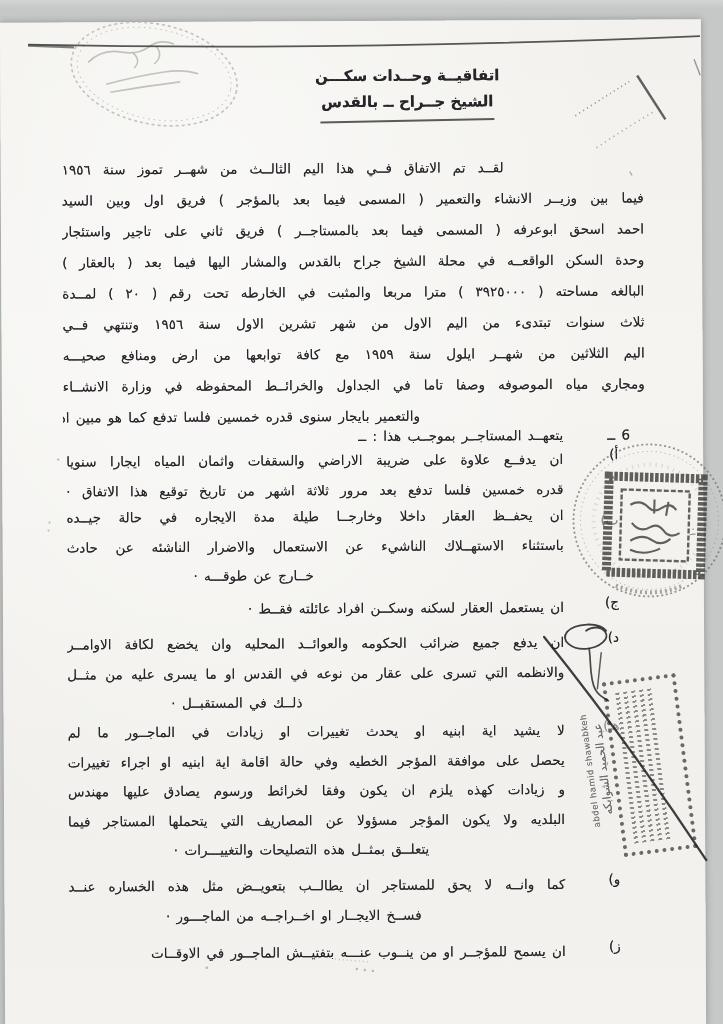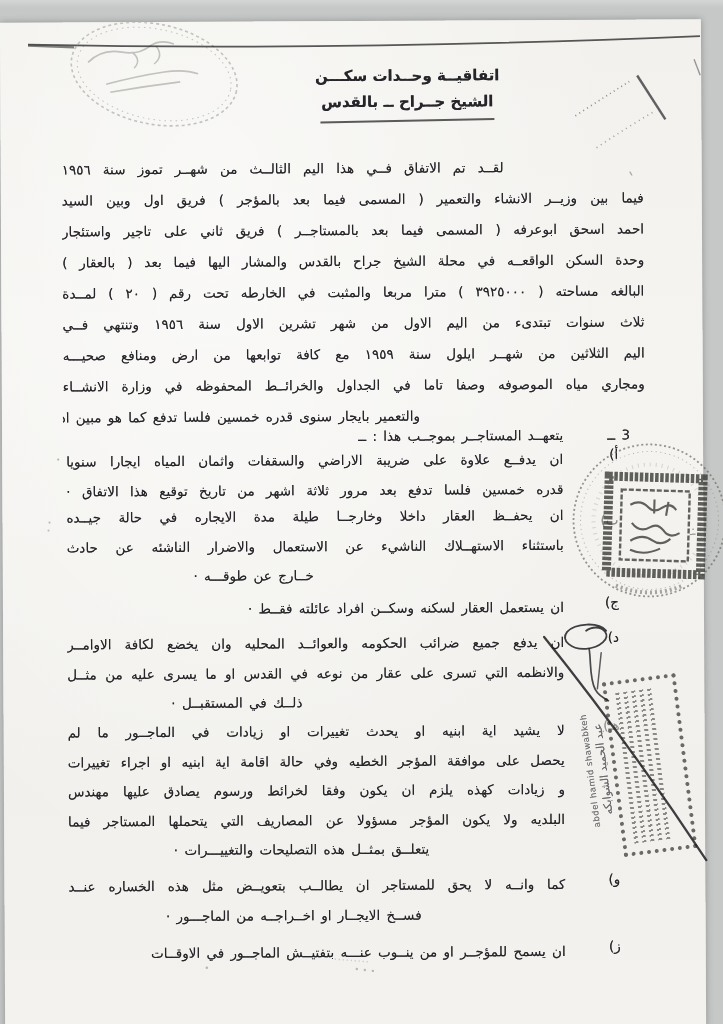--- a/index.html
+++ b/index.html
@@ -100,21 +100,21 @@
         <div class="tl">احمد اسحق ابوعرفه ( المسمى فيما بعد بالمستاجــر ) فريق ثاني على تاجير واستئجار</div>
         <div class="tl">وحدة السكن الواقعــه في محلة الشيخ جراح بالقدس والمشار اليها فيما بعد ( بالعقار )</div>
         <div class="tl">البالغه مساحته ( ٣٩٢٥٠٠٠ ) مترا مربعا والمثبت في الخارطه تحت رقم ( ٢٠ ) لمــدة</div>
         <div class="tl">ثلاث سنوات تبتدىء من اليم الاول من شهر تشرين الاول سنة ١٩٥٦ وتنتهي فــي</div>
         <div class="tl">اليم الثلاثين من شهــر ايلول سنة ١٩٥٩ مع كافة توابعها من ارض ومنافع صحيـــه</div>
         <div class="tl">ومجاري مياه الموصوفه وصفا تاما في الجداول والخرائــط المحفوظه في وزارة الانشــاء</div>
         <div class="tl">والتعمير بايجار سنوى قدره خمسين فلسا تدفع كما هو مبين ادناه ·</div>
       </div>
 
     <div class="item1">
-      <span>3 ــ</span><span class="gap"></span><span>يتعهــد المستاجــر بموجــب هذا : ــ</span>
+      <span>6 ــ</span><span class="gap"></span><span>يتعهــد المستاجــر بموجــب هذا : ــ</span>
     </div>
 
     <div class="tblock clause cl-a">
       <span class="ltr">أ)</span>
       <div>
           <div class="tl">ان يدفــع علاوة على ضريبة الاراضي والسقفات واثمان المياه ايجارا سنويا</div>
           <div class="tl">قدره خمسين فلسا تدفع بعد مرور ثلاثة اشهر من تاريخ توقيع هذا الاتفاق ·</div>
         </div>
     </div>
     <div class="tblock clause cl-b">

